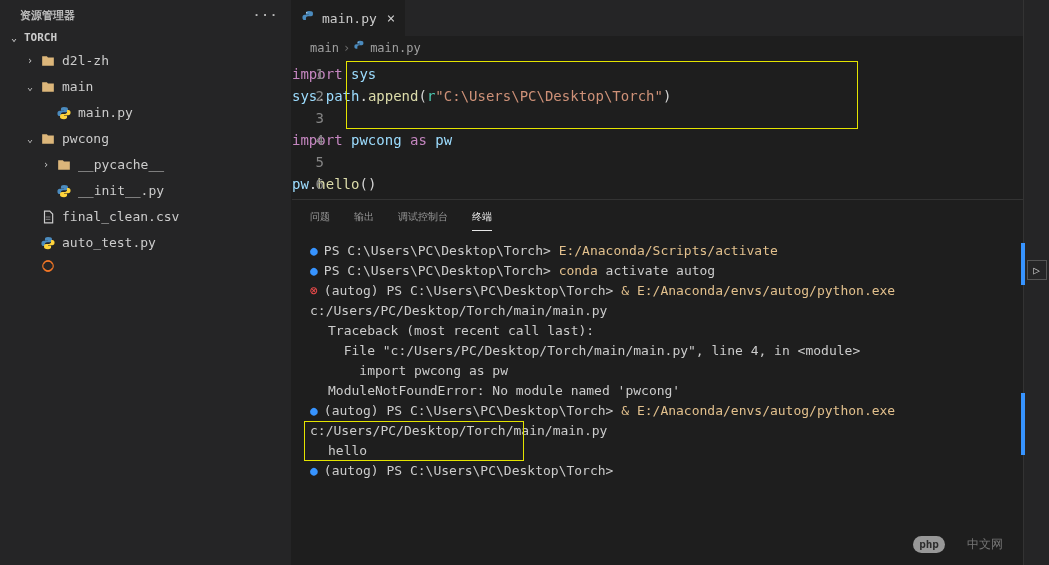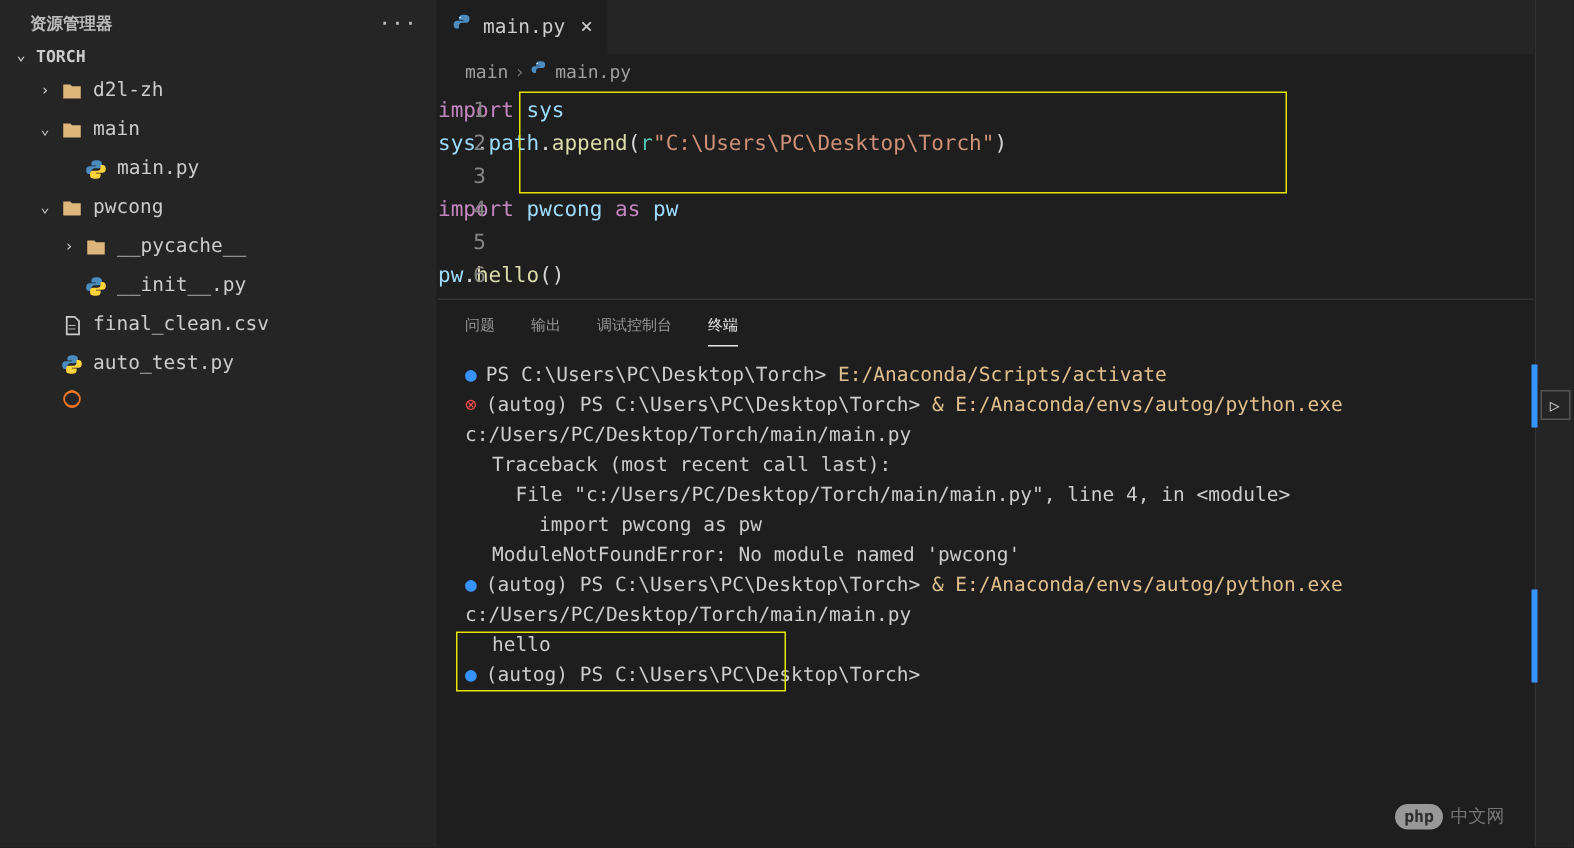--- a/index.html
+++ b/index.html
@@ -175,21 +175,21 @@
   font-size: 11px;
   color: #ccc;
   cursor: pointer;
 }
 .watermark {
   position: absolute;
   right: 20px;
   bottom: 12px;
   display: flex;
   align-items: center;
-  gap: 5px;
+  gap: 22px;
   opacity: 0.7;
   font-size: 12px;
   color: #999;
   justify-content: space-between;
 }
 .watermark .logo {
   background: #ccc;
   color: #333;
   font-weight: bold;
   padding: 2px 6px;
@@ -349,20 +349,21 @@
       <div class="panel-tab">问题</div>
       <div class="panel-tab">输出</div>
       <div class="panel-tab">调试控制台</div>
       <div class="panel-tab active">终端</div>
     </div>
     <div class="terminal" id="terminal">
       <div class="highlight-box" style="top:190px; left:12px; width:220px; height:40px;"></div>
       <div class="scroll-indicator" style="top:12px; height:42px;"></div>
       <div class="scroll-indicator" style="top:162px; height:62px; background:#3794ff;"></div>
     <div class="term-line bullet-blue" style="padding-left: 0px;"><span class="term-white">PS C:\Users\PC\Desktop\Torch&gt; </span><span class="term-gold">E:/Anaconda/Scripts/activate</span></div>
+        <div class="term-line bullet-blue" style="padding-left: 0px;"><span class="term-white">PS C:\Users\PC\Desktop\Torch&gt; </span><span class="term-gold">conda </span><span class="term-white">activate autog</span></div>
         <div class="term-line bullet-red" style="padding-left: 0px;"><span class="term-white">(autog) PS C:\Users\PC\Desktop\Torch&gt; </span><span class="term-gold">&amp; </span><span class="term-gold">E:/Anaconda/envs/autog/python.exe </span><span class="term-white">c:/Users/PC/Desktop/Torch/main/main.py</span></div>
         <div class="term-line" style="padding-left: 18px;"><span class="term-white">Traceback (most recent call last):</span></div>
         <div class="term-line" style="padding-left: 18px;"><span class="term-white">  File "c:/Users/PC/Desktop/Torch/main/main.py", line 4, in &lt;module&gt;</span></div>
         <div class="term-line" style="padding-left: 18px;"><span class="term-white">    import pwcong as pw</span></div>
         <div class="term-line" style="padding-left: 18px;"><span class="term-white">ModuleNotFoundError: No module named 'pwcong'</span></div>
         <div class="term-line bullet-blue" style="padding-left: 0px;"><span class="term-white">(autog) PS C:\Users\PC\Desktop\Torch&gt; </span><span class="term-gold">&amp; </span><span class="term-gold">E:/Anaconda/envs/autog/python.exe </span><span class="term-white">c:/Users/PC/Desktop/Torch/main/main.py</span></div>
         <div class="term-line" style="padding-left: 18px;"><span class="term-white">hello</span></div>
         <div class="term-line bullet-blue" style="padding-left: 0px;"><span class="term-white">(autog) PS C:\Users\PC\Desktop\Torch&gt; </span></div>
       </div>
   </div>

